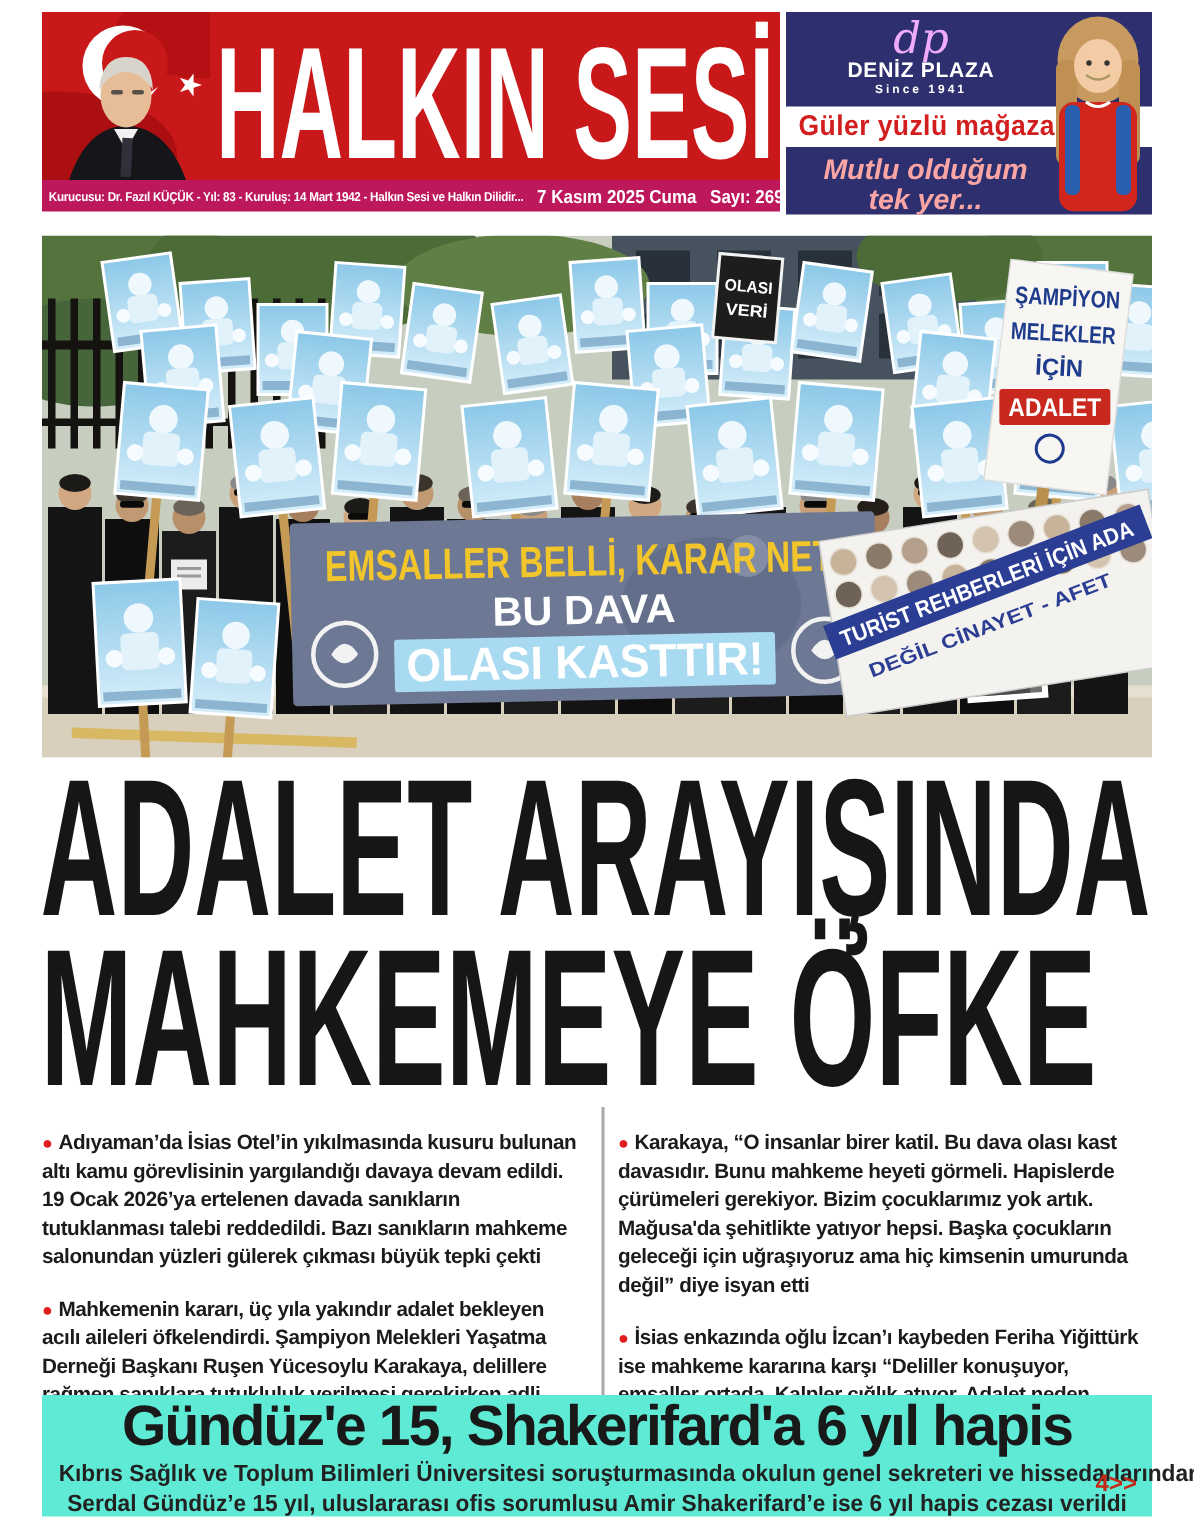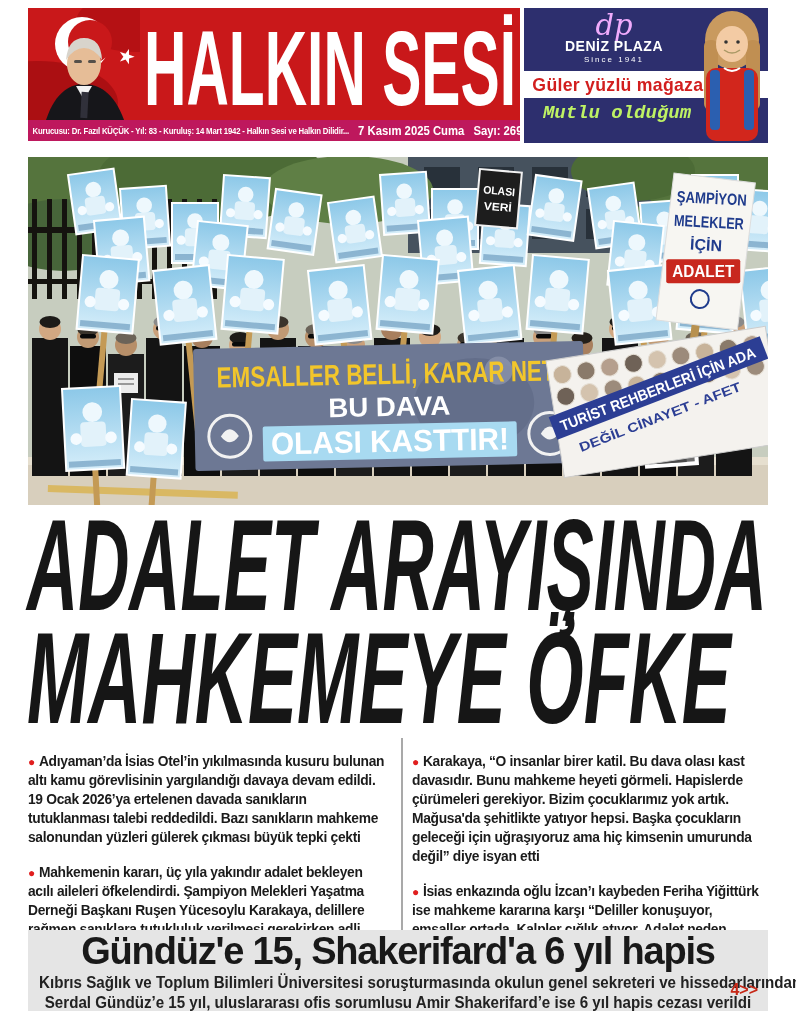--- a/index.html
+++ b/index.html
@@ -16,52 +16,52 @@
                 transform:scaleX(.905);transform-origin:left center;padding-left:5px;gap:10px;}
   .info-small{color:#fff;font-weight:bold;font-size:8.6px;letter-spacing:-.2px;white-space:nowrap;}
   .info-date,.info-issue{color:#fff;font-weight:bold;font-size:12.5px;white-space:nowrap;}
 
   
   #ad{left:524px;top:8px;width:244px;height:135px;background:#2d2f6e;overflow:hidden;}
   #ad .ad-left{position:absolute;left:0;top:0;width:180px;text-align:center;color:#fff;}
   .dp{font-family:"DejaVu Serif",serif;font-style:italic;font-size:29px;line-height:1;
       padding-top:3px;color:#f0abfc;}
   .brand{font-weight:bold;font-size:14px;letter-spacing:.5px;margin-top:-2px;}
-  .since{font-size:8px;letter-spacing:2px;margin-top:1px;}
+  .since{font-size:8px;letter-spacing:2px;margin-top:1px;font-weight:bold;}
   .band{position:absolute;left:0;top:63px;width:244px;height:27px;background:#fff;
         display:flex;align-items:center;}
   .band span{color:#d21e1e;font-weight:bold;font-size:19px;white-space:nowrap;padding-left:9px;
              transform:scaleX(.93);transform-origin:left center;letter-spacing:.3px;}
-  .script{position:absolute;left:0;top:96px;width:186px;text-align:center;color:#bef264;
-          font-family:Liberation Mono, monospace;font-style:italic;font-weight:bold;
+  .script{position:absolute;left:0;top:96px;width:186px;text-align:center;color:#fca5a5;
+          font-family:Liberation Sans, sans-serif;font-style:italic;font-weight:bold;
           font-size:19px;line-height:1.05;}
   #girl{position:absolute;right:0;top:2px;}
 
   
   #photo{left:28px;top:157px;width:740px;height:348px;overflow:hidden;}
   #photo svg{display:block;}
 
   
-  #headline{left:26px;top:510px;width:744px;height:222px;font-style:italic;}
+  #headline{left:26px;top:510px;width:744px;height:222px;}
   #headline svg{overflow:visible;display:block;}
   #headline text{font-family:"Liberation Sans",sans-serif;font-weight:bold;fill:#161616;}
 
   
   #story{left:28px;top:736px;width:740px;display:flex;}
   .col{width:360px;}
   .col.right{width:352px;}
   .divider{width:2px;background:#a9a9a9;margin:2px 9px 6px 13px;}
   .col p{margin:16px 0 13px 0;font-size:13.8px;font-weight:bold;color:#1b1b1b;
          line-height:1.38;letter-spacing:-.3px;text-align:left;}
   .bullet{color:#e01e1e;font-size:12px;margin-right:4px;}
   .ref8{text-align:right;color:#c62817;font-weight:bold;font-size:19px;margin-top:-8px;
         padding-right:4px;}
 
   
-  #bottom{left:28px;top:930px;width:740px;height:81px;background:#e5e5e5;}
+  #bottom{left:28px;top:930px;width:740px;height:81px;background:#5eead4;}
   .b-head{text-align:center;font-size:38px;font-weight:bold;color:#191919;
           letter-spacing:-1.2px;line-height:1.02;padding-top:2px;white-space:nowrap;}
   .b-sub{margin-top:2px;text-align:center;font-size:15.6px;font-weight:bold;color:#222;
          line-height:1.28;transform:scaleX(.97);transform-origin:center top;}
   .b-sub div{white-space:nowrap;}
   .ref4{position:absolute;right:10px;bottom:12px;color:#c62817;font-weight:bold;font-size:16px;}
 </style>
 </head>
 <body>
 
@@ -98,20 +98,21 @@
   <div class="ad-left">
     <div class="dp">dp</div>
     <div class="brand">DENİZ PLAZA</div>
     <div class="since">Since 1941</div>
   </div>
   <div class="band">
     <span>Güler yüzlü mağaza</span>
   </div>
   <div class="script">
     <div>Mutlu olduğum</div>
+    <div>tek yer...</div>
   </div>
   <svg id="girl" width="74" height="131" viewBox="0 0 74 131">
     <ellipse cx="38" cy="30" rx="27" ry="29" fill="#c99a5f"></ellipse>
     <rect x="10" y="30" width="14" height="70" rx="6" fill="#c08f52"></rect>
     <rect x="52" y="30" width="14" height="70" rx="6" fill="#c08f52"></rect>
     <ellipse cx="38" cy="34" rx="16" ry="18" fill="#f3cba4"></ellipse>
     <path d="M30,40 Q38,46 46,40" stroke="#a96" stroke-width="1.5" fill="none"></path>
     <circle cx="32" cy="32" r="1.8" fill="#333"></circle>
       <circle cx="44" cy="32" r="1.8" fill="#333"></circle>
     <rect x="12" y="58" width="52" height="73" rx="10" fill="#d2261c"></rect>

